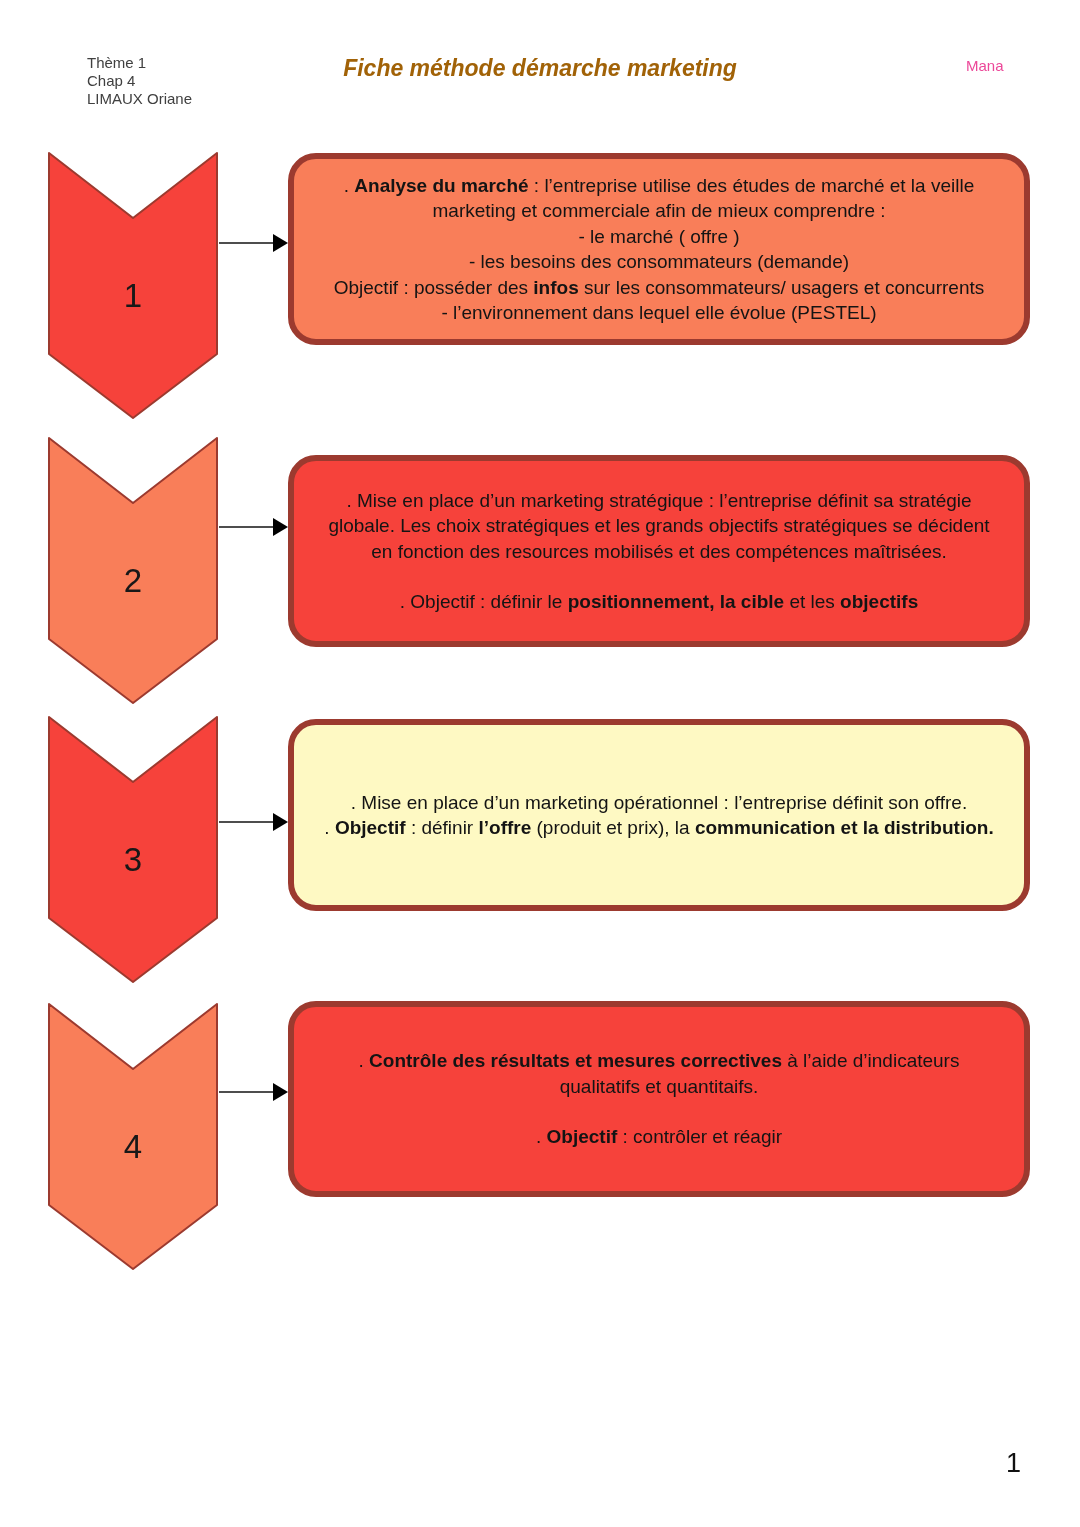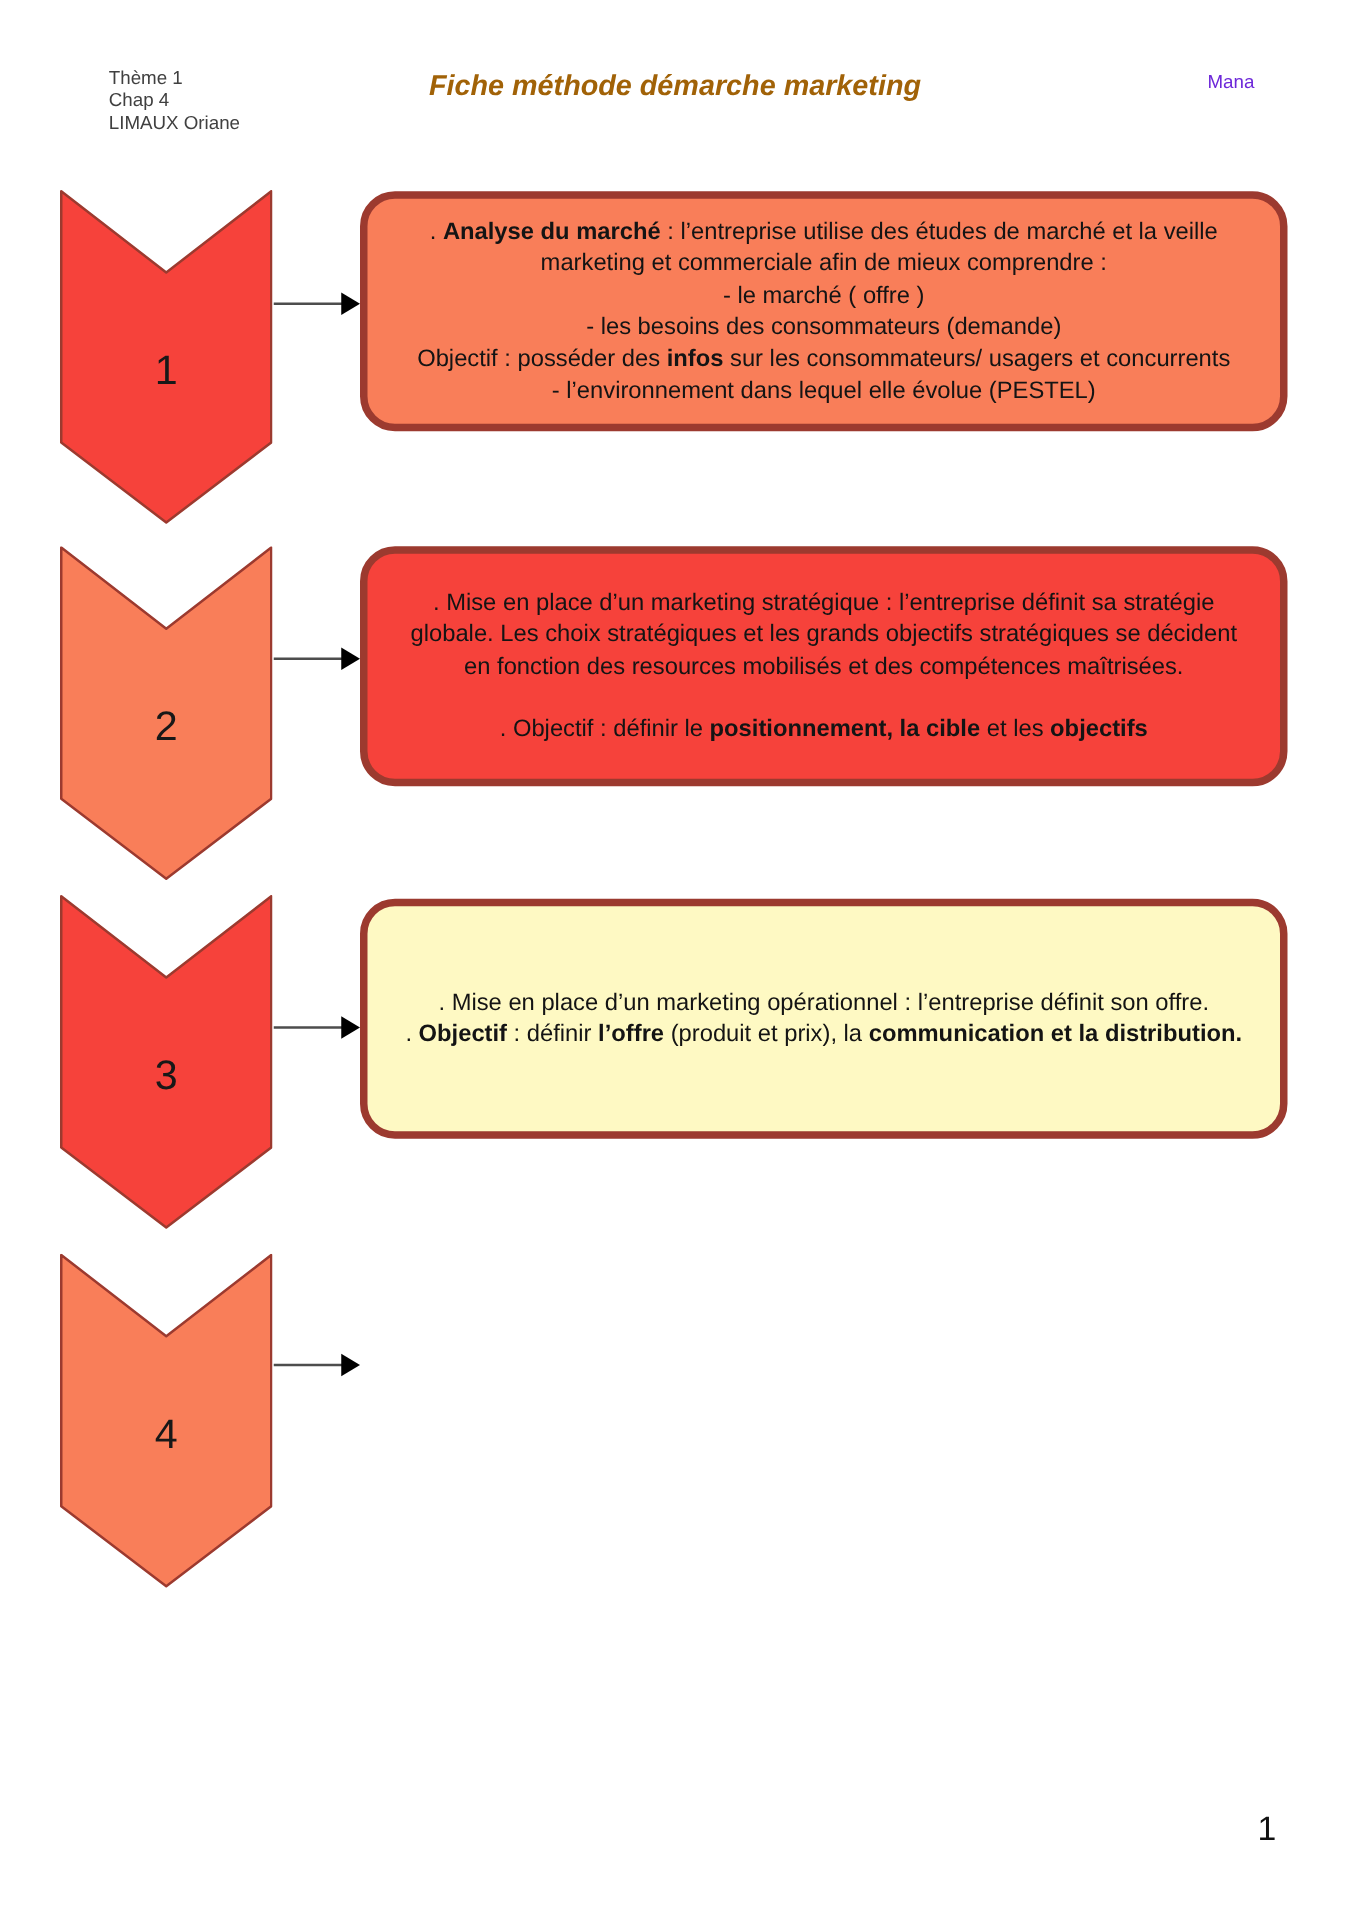--- a/index.html
+++ b/index.html
@@ -3,21 +3,21 @@
 <meta charset="utf-8">
 <style>
   html,body{margin:0;padding:0;background:#ffffff;}
   .page{
     position:relative;width:1080px;height:1527px;background:#ffffff;
     color:#151515;font-family:"Liberation Sans",sans-serif;overflow:hidden;
   }
   .meta{position:absolute;left:63px;top:54px;font-size:15px;line-height:18px;color:#404040;margin-left:24px;}
   .title{position:absolute;left:0;width:100%;top:55px;text-align:center;
          font-size:23px;font-weight:700;font-style:italic;color:#a16207;}
-  .mana{position:absolute;left:966px;top:57px;font-size:15px;color:#6d28d9;}
+  .mana{position:absolute;left:966px;top:57px;font-size:15px;color:#ec4899;}
 
   .step{position:absolute;left:0;width:1080px;height:272px;}
   .s0{top:152px}.s1{top:437px}.s2{top:716px}.s3{top:1003px}
 
   .chevron{position:absolute;left:48px;top:0;}
   .chev-poly{stroke-width:2;stroke-linejoin:round;}
   .num{position:absolute;left:48px;top:125px;width:170px;text-align:center;
        font-size:33px;color:#181818;}
 
   .arrow-line{position:absolute;left:219px;width:57px;height:0;border-top:2px solid #4d4d4d;}
@@ -27,21 +27,21 @@
   .s1 .arrow-line{top:89px}.s1 .arrow-head{left:273px;top:81px}
   .s2 .arrow-line{top:105px}.s2 .arrow-head{left:273px;top:97px}
   .s3 .arrow-line{top:88px}.s3 .arrow-head{left:273px;top:80px}
 
   .box{
     position:absolute;left:288px;width:742px;height:192px;
     border:6px solid #6d28d9;border-radius:28px;box-sizing:border-box;
     display:flex;flex-direction:column;justify-content:center;align-items:center;
     text-align:center;font-size:19px;line-height:25.5px;padding:8px 30px;color:#141414;
   }
-  .s0 .box{top:1px}.s1 .box{top:0}.s2 .box{top:3px}.s3 .box{top:-2px;height:196px}
+  .s0 .box{top:1px}.s1 .box{top:18px}.s2 .box{top:3px}.s3 .box{top:-2px;height:196px}
   .box p{margin:0;}
   .box p.gap{margin-top:25px;}
   .box b{font-weight:700;}
 
   .pagenum{position:absolute;left:1006px;top:1448px;font-size:27px;color:#111;}
 </style>
 </head>
 <body>
 
 <div class="page">
@@ -96,16 +96,20 @@
       </div>
   </div>
 
   <div class="step s3">
     <svg class="chevron" width="170" height="268" viewBox="0 0 170 268">
       <polygon class="chev-poly" points="1,1 85,66 169,1 169,202 85,266 1,202" fill="#F97E59" stroke="#9C3A2F"></polygon>
     </svg>
     <div class="num">4</div>
     <div class="arrow-line" style="border-top-color: rgb(77, 77, 77);"></div>
     <div class="arrow-head" style="border-left-color: rgb(0, 0, 0);"></div>
+    <div class="box" style="background: rgb(246, 66, 59); border-color: rgb(156, 58, 47);">
+        <p><span>. </span><b>Contrôle des résultats et mesures correctives</b><span> à l’aide d’indicateurs qualitatifs et quantitaifs.</span></p>
+        <p class="gap"><span>. </span><b>Objectif</b><span> : contrôler et réagir</span></p>
+      </div>
   </div>
 
   <div class="pagenum">1</div>
 </div>
 
 </body></html>

